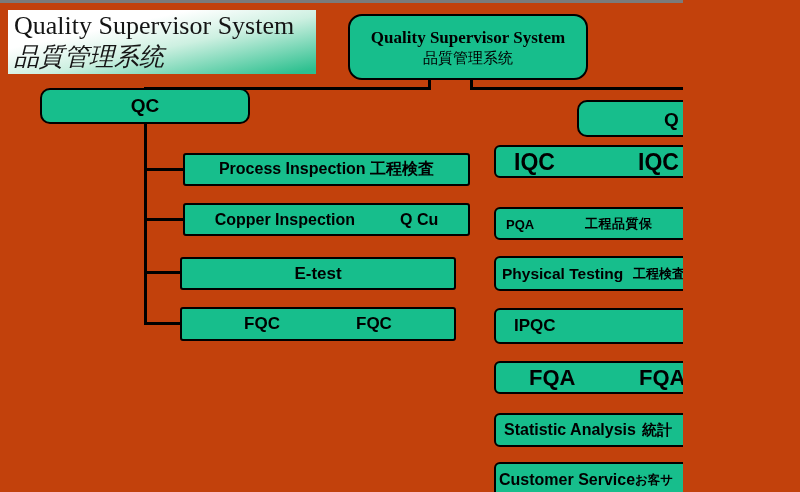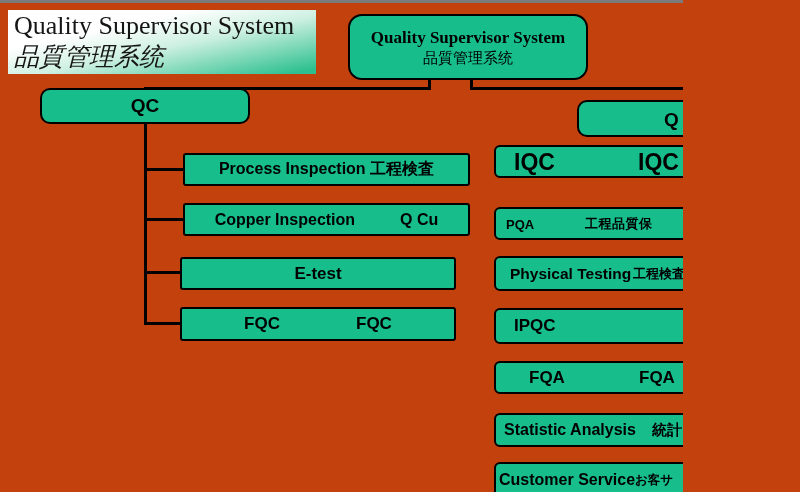--- a/index.html
+++ b/index.html
@@ -43,27 +43,27 @@
   .l3{left:180px;top:257px;width:276px;font-size:17px;}
   .l4{left:180px;top:307px;width:276px;height:34px;gap:76px;font-size:17px;}
 
   .rrow{left:494px;width:263px;border-radius:6px;justify-content:flex-start;}
   .rrow span{position:absolute;top:50%;transform:translateY(-50%);white-space:nowrap;}
   .r1{top:145px;height:33px;font-size:23px;}
   .r1 .l{left:18px;} .r1 .r{left:142px;}
   .r2{top:207px;height:33px;font-size:13px;}
   .r2 .l{left:10px;} .r2 .r{left:89px;letter-spacing:0.5px;}
   .r3{top:256px;height:35px;}
-  .r3 .l{left:6px;font-size:15.5px;margin-left:8px;} .r3 .r{left:137px;font-size:13px;}
+  .r3 .l{left:6px;font-size:15.5px;} .r3 .r{left:137px;font-size:13px;}
   .r4{top:308px;height:36px;font-size:17px;}
   .r4 .l{left:18px;}
-  .r5{top:361px;height:33px;font-size:17px;text-decoration:underline;}
+  .r5{top:361px;height:33px;font-size:22px;text-decoration:underline;}
   .r5 .l{left:33px;} .r5 .r{left:143px;}
   .r6{top:413px;height:34px;}
-  .r6 .l{left:8px;font-size:16px;} .r6 .r{left:156px;font-size:15px;text-align:right;}
+  .r6 .l{left:8px;font-size:16px;} .r6 .r{left:146px;font-size:15px;text-align:right;}
   .r7{top:462px;height:36px;}
   .r7 .l{left:3px;font-size:16px;} .r7 .r{left:139px;font-size:12.5px;}
 </style>
 </head>
 <body>
 
 <div class="screen">
   <div class="clip">
 
     <div class="topline"></div>

